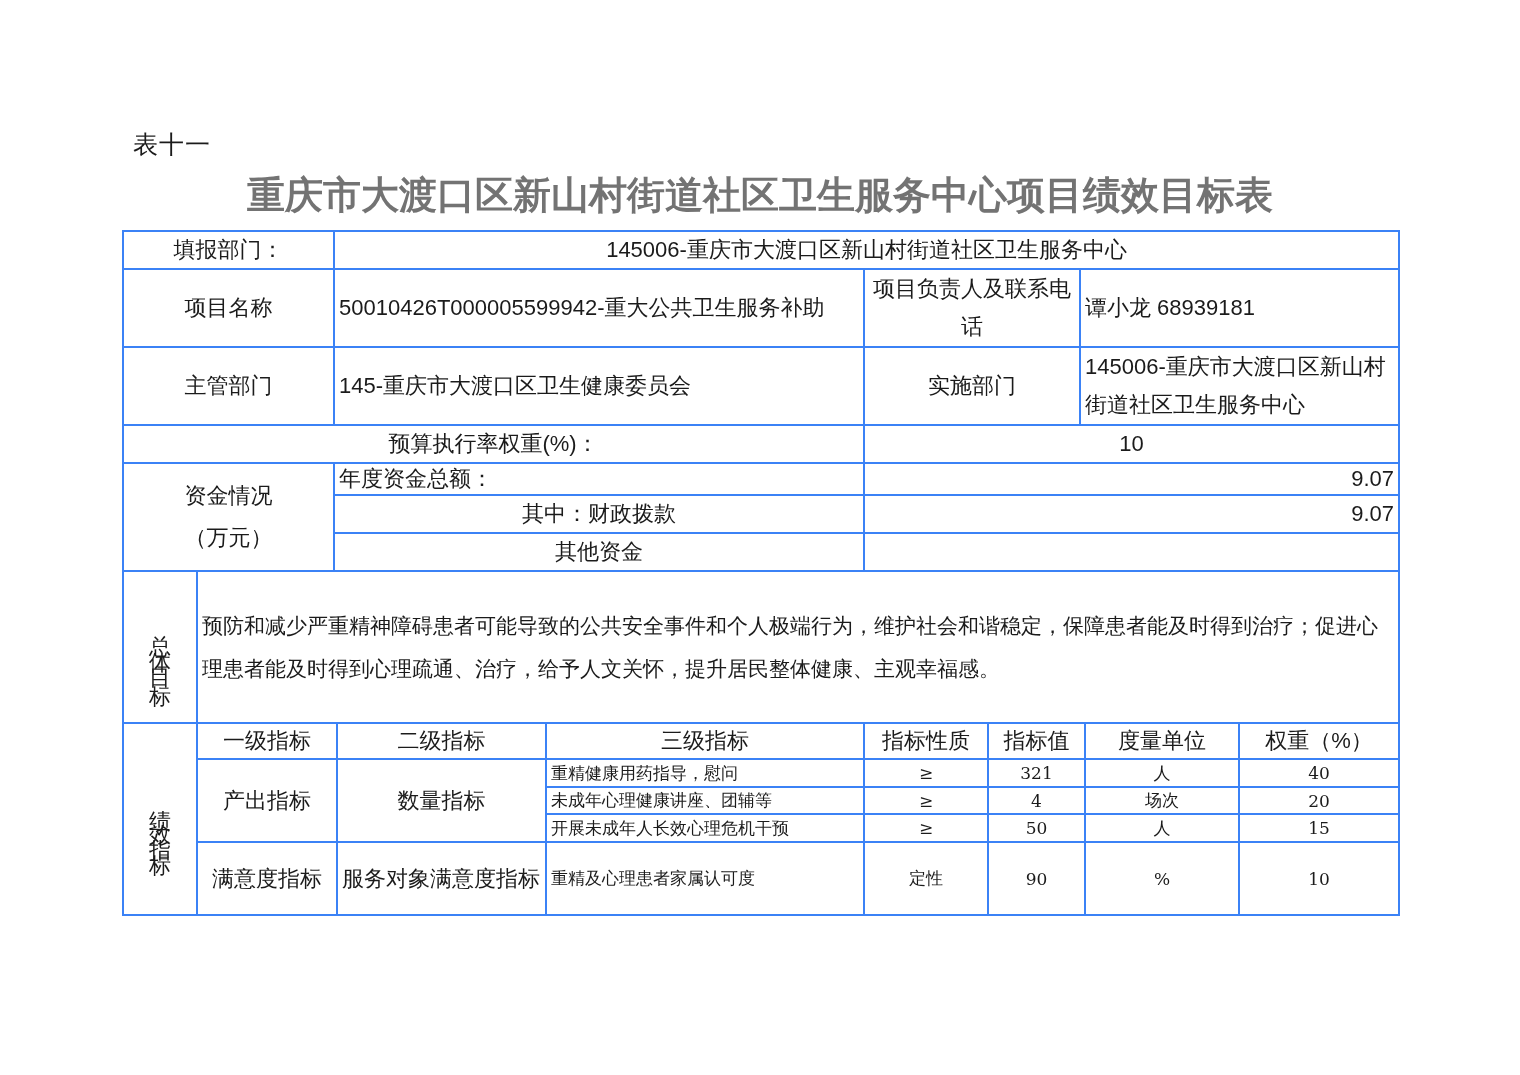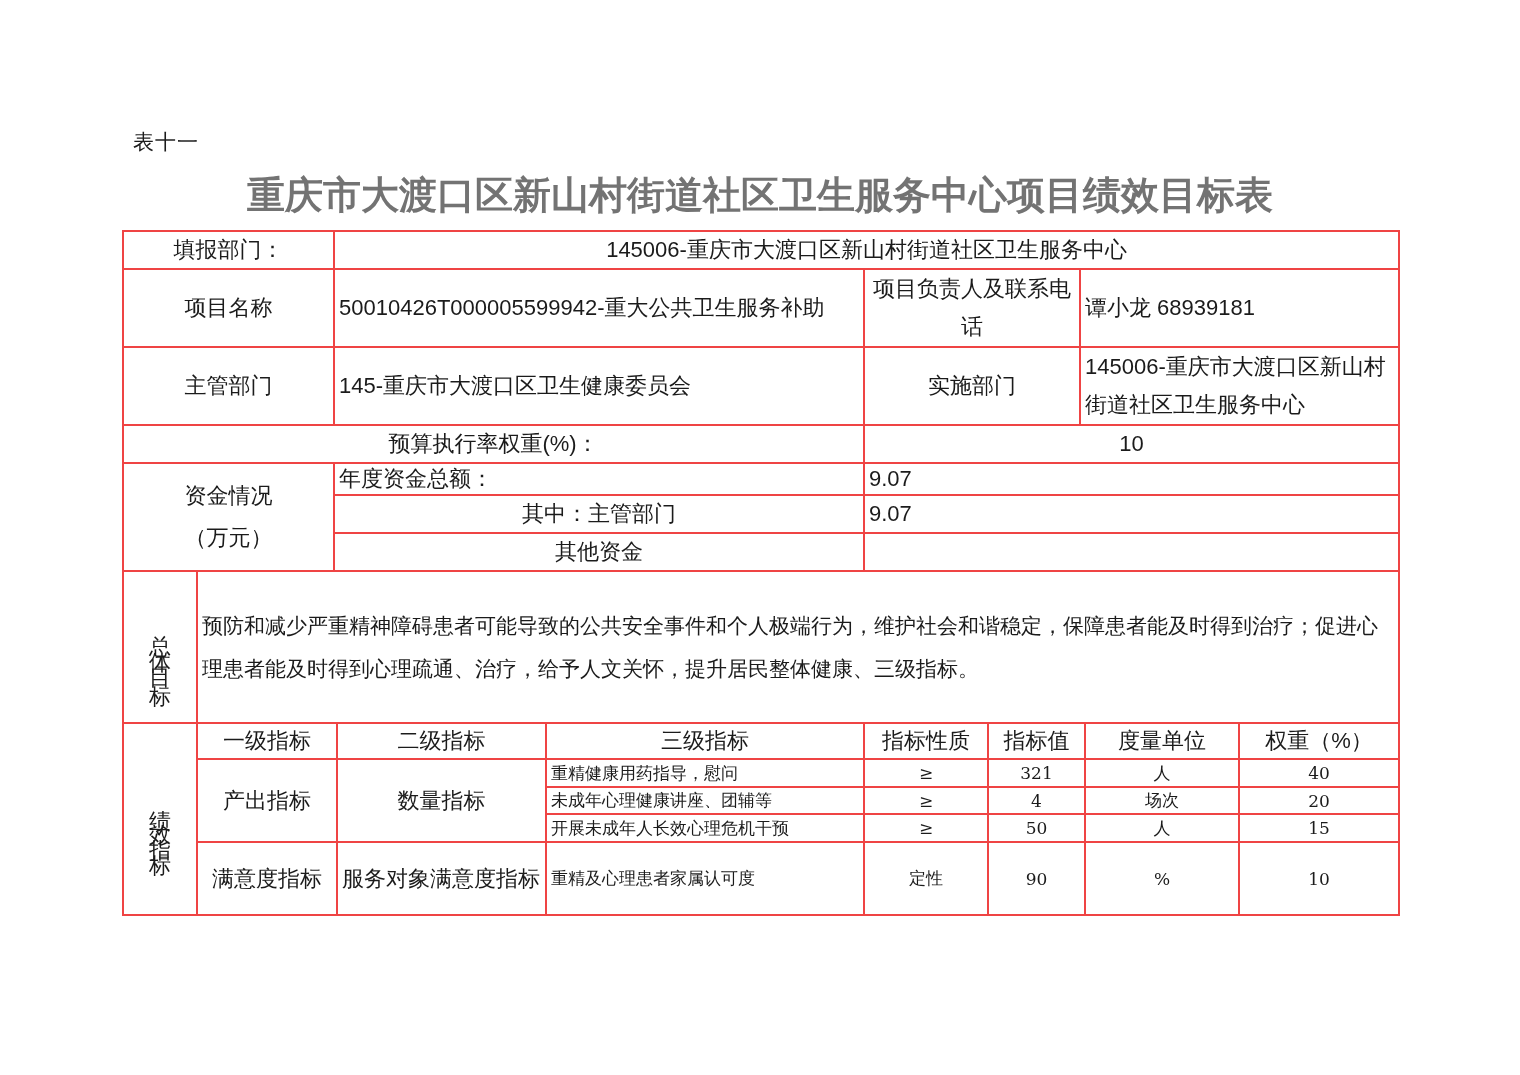--- a/index.html
+++ b/index.html
@@ -6,43 +6,43 @@
   body {
     width:1520px; height:1075px;
     background:#ffffff;
     font-family:"Liberation Sans", sans-serif;
     color:#1b1b1b;
   }
   .page { position:relative; width:1520px; height:1075px; background:#fff; overflow:hidden; }
 
   .table-tag {
     position:absolute; left:133px; top:128px;
-    font-size:21px; letter-spacing:1px;
+    font-size:25px; letter-spacing:1px;
   }
   .doc-title {
     position:absolute; left:0; top:170px; width:1520px;
     text-align:center; font-size:38px; font-weight:bold; color:#737373;
   }
 
   table.sheet {
     position:absolute; left:122px;
     border-collapse:collapse; table-layout:fixed;
     width:1276px;
     font-size:22px; color:#1b1b1b;
   }
   table.sheet td {
-    border:2px solid #ef4444;
+    border:2px solid #3b82f6;
     padding:0 4px;
     vertical-align:middle;
     overflow:hidden;
     word-break:break-all;
   }
   td.c { text-align:center; }
   td.l { text-align:left;  padding-left:8px;  padding-right:6px;margin-left:32px; }
-  td.r { text-align:left; padding-right:9px; padding-left:6px; }
+  td.r { text-align:right; padding-right:9px; padding-left:6px; }
   td.lh38 { line-height:38px; }
   td.serif {
     font-family:"DejaVu Serif", serif;
     font-size:17px;
   }
   td.goal-text {
     font-size:21px; line-height:43px;
     padding-left:8px; padding-right:6px;
     text-align:left; vertical-align:middle;
   }
@@ -100,41 +100,41 @@
       <td class="c" rowspan="3">
         <div class="stack2">
           <div>资金情况</div>
           <div>（万元）</div>
         </div>
       </td>
       <td class="l">年度资金总额：</td>
       <td class="r" colspan="2">9.07</td>
     </tr>
     <tr style="height:38px">
-      <td class="c">其中：主管部门</td>
+      <td class="c">其中：财政拨款</td>
       <td class="r" colspan="2">9.07</td>
     </tr>
     <tr style="height:38px">
       <td class="c">其他资金</td>
       <td class="r" colspan="2"></td>
     </tr>
   </tbody>
     </table>
 
   <table class="sheet" id="tbl-goal">
     <colgroup>
         <col style="width:74px">
         <col style="width:1202px">
       </colgroup>
     <tbody>
         <tr style="height:152px">
       <td class="c">
         <span class="vlabel goal">总体目标</span>
       </td>
-      <td class="goal-text">预防和减少严重精神障碍患者可能导致的公共安全事件和个人极端行为，维护社会和谐稳定，保障患者能及时得到治疗；促进心理患者能及时得到心理疏通、治疗，给予人文关怀，提升居民整体健康、三级指标。</td>
+      <td class="goal-text">预防和减少严重精神障碍患者可能导致的公共安全事件和个人极端行为，维护社会和谐稳定，保障患者能及时得到治疗；促进心理患者能及时得到心理疏通、治疗，给予人文关怀，提升居民整体健康、主观幸福感。</td>
     </tr>
   </tbody>
     </table>
 
   <table class="sheet" id="tbl-perf">
     <colgroup>
       <col style="width:74px">
         <col style="width:140px">
         <col style="width:209px">
         <col style="width:318px">

